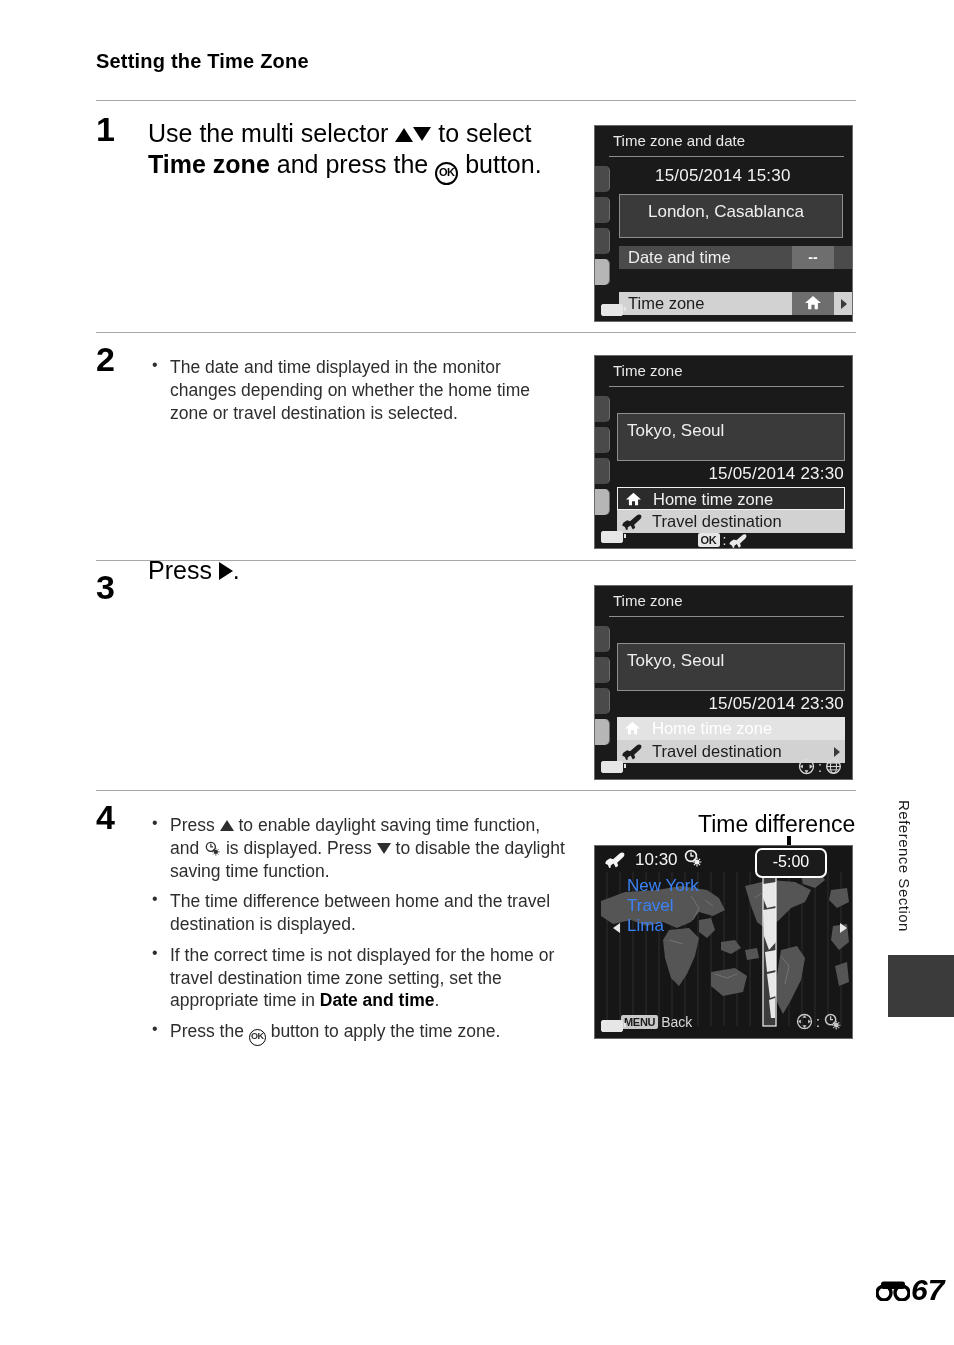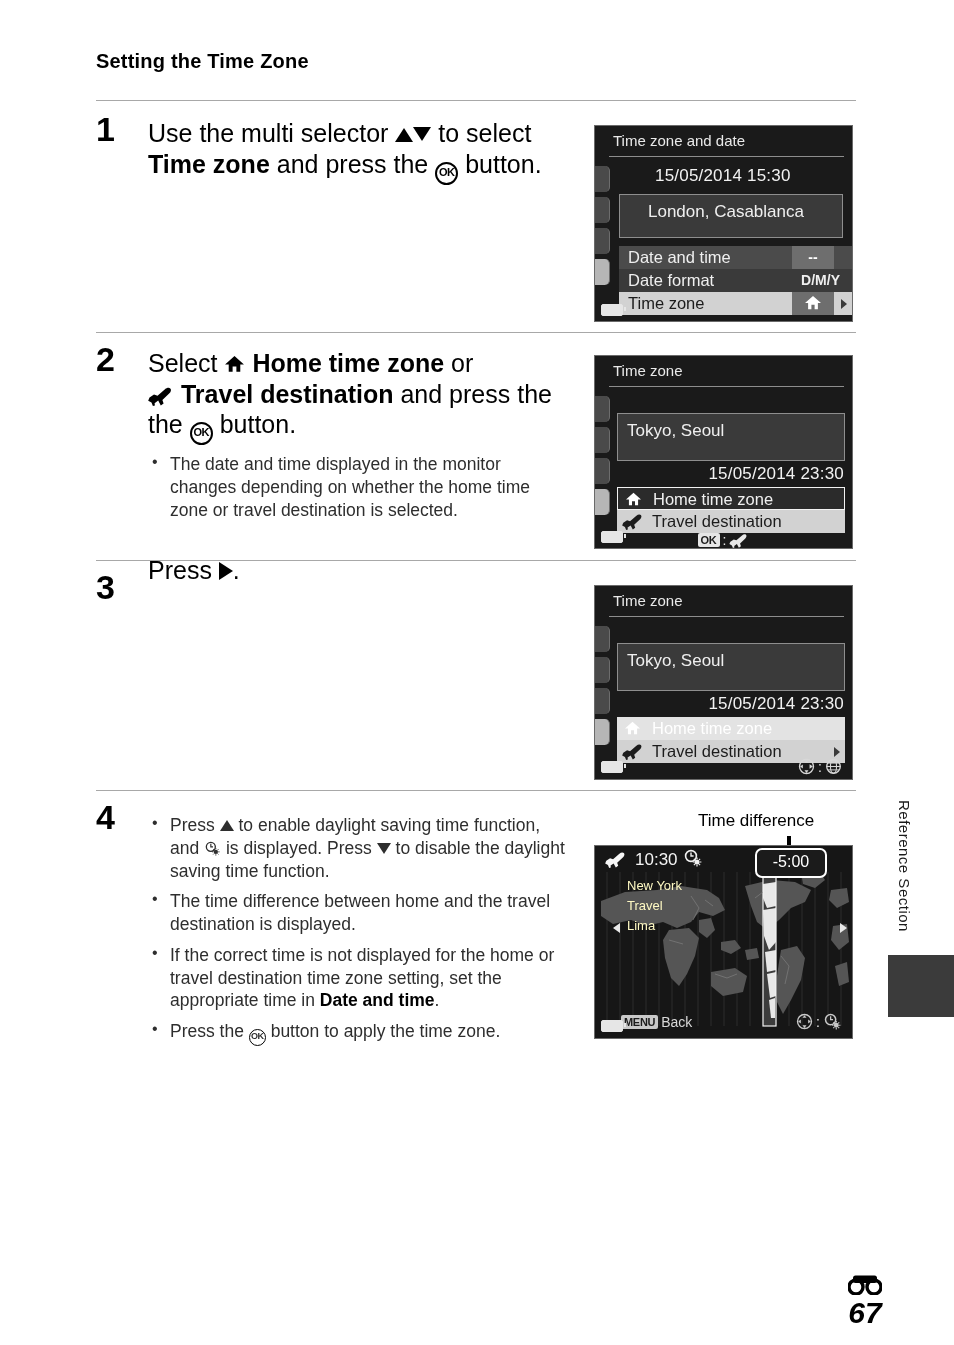--- a/index.html
+++ b/index.html
@@ -200,24 +200,24 @@
     color:#ffffff;
     font-size:16px;
     text-align:center;
     line-height:24px;
     background:#1b1b1b;
   }
   .callout-line {
     position:absolute; width:4px; background:#000;
   }
   .callout-label {
-    position:absolute; font-size:17px; color:#000;
+    position:absolute; font-size:23px; color:#000;
   }
   .city {
-    position:absolute; color:#fef9c3; font-size:13px; line-height:20px;
+    position:absolute; color:#3b82f6; font-size:17px; line-height:20px;
   }
   .map-arrow-l, .map-arrow-r {
     position:absolute; width:0;height:0;
   }
   .map-arrow-l { border-top:5px solid transparent;border-bottom:5px solid transparent;border-right:7px solid #e8e8e8; }
   .map-arrow-r { border-top:5px solid transparent;border-bottom:5px solid transparent;border-left:7px solid #e8e8e8; }
 
   
   .side-label {
     position:absolute;
@@ -263,48 +263,37 @@
     <div class="tab"></div>
     <div class="tab"></div>
     <div class="tab active"></div>
   </div>
   <div class="datetime-top" style="left:60px; top:40px">15/05/2014  15:30</div>
   <div class="zonebox" style="left:24px; top:68px; width:224px; height:44px;padding-left:28px;">London, Casablanca</div>
 
   <div class="row dark" style="left:24px; top:120px; width:233px;">
     <span class="lbl">Date and time</span>
     <span class="valbox" style="line-height:23px">--</span>
-  </div>
-  <div class="row darker" style="left:24px; top:143px; width:233px;">
-    <span class="lbl">Date format</span>
-    <span class="val" style="right:12px">D/M/Y</span>
   </div>
   <div class="row light" style="left:24px; top:166px; width:233px;">
     <span class="lbl">Time zone</span>
     <span class="valbox">
       <svg class="ico" width="18" height="16" viewBox="0 0 20 18" style="vertical-align:-3px">
         <path d="M10 1 L19 9 L15.5 9 L15.5 16 L11.8 16 L11.8 11 L8.2 11 L8.2 16 L4.5 16 L4.5 9 L1 9 Z" fill="#fff"></path>
       </svg>
     </span>
     <span class="caret dark"></span>
   </div>
   <div class="batt" style="top:178px"></div>
 </div>
 
 <div class="hrule" style="top:332px"></div>
 
 <div class="step-num" style="left:96px; top:340px">2</div>
 <div class="step-body" style="top:348px">
-  <div class="step-lead">
-    <span>Select </span><svg class="ico" width="21" height="19" viewBox="0 0 20 18" style="vertical-align:-2px">
-        <path d="M10 1 L19 9 L15.5 9 L15.5 16 L11.8 16 L11.8 11 L8.2 11 L8.2 16 L4.5 16 L4.5 9 L1 9 Z" fill="#000"></path>
-      </svg> <b>Home time zone</b><span> or </span><br><svg class="ico" width="26" height="20" viewBox="0 0 26 20" style="vertical-align:-3px">
-        <path d="M1.5 11.5 L6 8.5 L9.5 9.8 L17 3.2 C18.6 1.8 21 1.2 22.3 2.4 C23.6 3.6 22.9 5.9 21.4 7.3 L14.4 13.9 L15.6 17.5 L12.8 19.5 L10.2 14.6 L6.6 17.2 L6.9 19.4 L4.9 20 L3.5 16.6 L0.2 14.8 L1 12.8 Z" fill="#000"></path>
-      </svg> <b>Travel destination</b><span> and press the </span><br><span>the </span><span class="ok-btn">OK</span><span> button.</span>
-  </div>
   <ul class="bullets">
     <li>The date and time displayed in the monitor changes depending on whether the home time zone or travel destination is selected.</li>
   </ul>
 </div>
 
 <div class="screen" style="left:594px; top:355px; width:257px; height:192px;">
   <div class="scr-title">Time zone</div>
   <div class="scr-title-rule"></div>
   <div class="tabcol" style="top:40px">
     <div class="tab"></div>
@@ -555,20 +544,20 @@
           <line x1="11.9" y1="15.1" x2="10.9" y2="16.1"></line>
         </g>
       </svg>
   </div>
   <div class="batt" style="top:174px"></div>
 </div>
 
 <div class="side-label" style="left:896px; top:800px; height:150px;">Reference Section</div>
 <div class="side-tab" style="left:888px; top:955px; width:66px; height:62px;"></div>
 
-<div class="folio" style="left:848px; top:1273px;flex-direction:column;">
+<div class="folio" style="left:876px; top:1273px;">
   <svg class="e-glyph" width="34" height="22" viewBox="0 0 34 22">
     <circle cx="8" cy="14" r="7" fill="none" stroke="#000" stroke-width="3.4"></circle>
     <circle cx="26" cy="14" r="7" fill="none" stroke="#000" stroke-width="3.4"></circle>
     <rect x="5" y="2.5" width="24" height="7.5" rx="2.5" fill="#000"></rect>
   </svg>
   <span>67</span>
 </div>
 
 </body></html>

